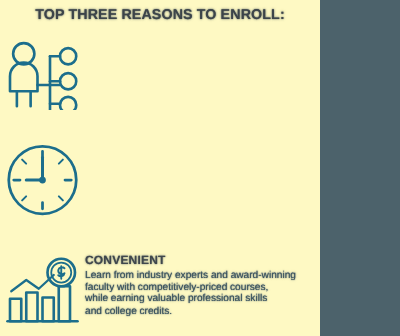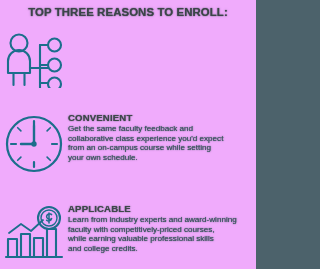--- a/index.html
+++ b/index.html
@@ -10,21 +10,21 @@
     width: 256px;
     height: 269px;
     background: #4c626b;
     font-family: "Liberation Sans", sans-serif;
     overflow: hidden;
     position: relative;
   }
   .page {
     width: 256px;
     height: 269px;
-    background: #f0abfc;
+    background: #fef9c3;
     position: relative;
     box-sizing: border-box;
   }
   .main-title {
     position: absolute;
     left: 0;
     top: 6px;
     width: 256px;
     text-align: center;
     font-size: 11.4px;
@@ -108,49 +108,40 @@
         <svg class="icon-svg" width="60" height="60" viewBox="0 0 60 60" fill="none" stroke="#1c6e8c" stroke-width="2.2" stroke-linecap="round" stroke-linejoin="round">
           <circle cx="30" cy="30" r="27"></circle>
           <path d="M30 7 v5 M30 48 v5 M7 30 h5 M48 30 h5"></path>
           <path d="M13.7 13.7 l3.2 3.2 M43.1 43.1 l3.2 3.2 M46.3 13.7 l-3.2 3.2 M16.9 43.1 l-3.2 3.2" stroke-width="1.6"></path>
           <path d="M30 30 v-18" stroke-width="2.4"></path>
           <path d="M30 30 h-13" stroke-width="2.4"></path>
           <circle cx="30" cy="30" r="1.6" fill="#1c6e8c"></circle>
         </svg>
       </span>
     </div>
-    <div class="text-col">
-      <div class="sec-heading">CONVENIENT</div>
-      <div class="sec-body">
-        <span>Get the same faculty feedback and</span>
-        <span>collaborative class experience you'd expect</span>
-        <span>from an on-campus course while setting</span>
-        <span>your own schedule.</span>
-      </div>
-    </div>
   </div>
 
   <div class="section sec-affordable">
     <div class="icon-col">
       <span>
         <svg class="icon-svg" width="62" height="58" viewBox="0 0 62 58" fill="none" stroke="#1c6e8c" stroke-width="2.1" stroke-linecap="round" stroke-linejoin="round">
           <path d="M3 52 h56"></path>
           <rect x="5" y="34" width="9" height="18"></rect>
           <rect x="18" y="29" width="9" height="23"></rect>
           <rect x="31" y="33" width="9" height="19"></rect>
           <rect x="44" y="24" width="9" height="28"></rect>
           <path d="M6 28 l12 -9 l10 7 l12 -11" stroke-width="1.8"></path>
           <circle cx="46" cy="13" r="11"></circle>
           <circle cx="46" cy="13" r="8" stroke-width="1.4"></circle>
           <path d="M46 8 v10 M48.6 9.6 a3 3 0 0 0 -5 1.6 a3 3 0 0 0 5 2.4 a3 3 0 0 1 -5 1.6" stroke-width="1.5"></path>
         </svg>
       </span>
     </div>
     <div class="text-col">
-      <div class="sec-heading">APPLICABLE</div>
+      <div class="sec-heading">CONVENIENT</div>
       <div class="sec-body">
         <span>Learn from industry experts and award-winning</span>
         <span>faculty with competitively-priced courses,</span>
         <span>while earning valuable professional skills</span>
         <span>and college credits.</span>
       </div>
     </div>
   </div>
 
 </div>

